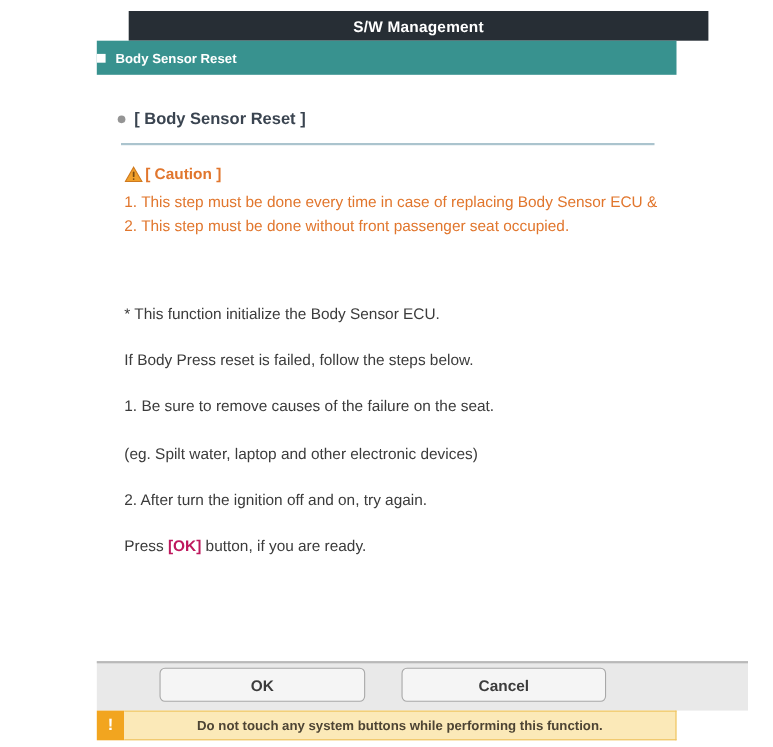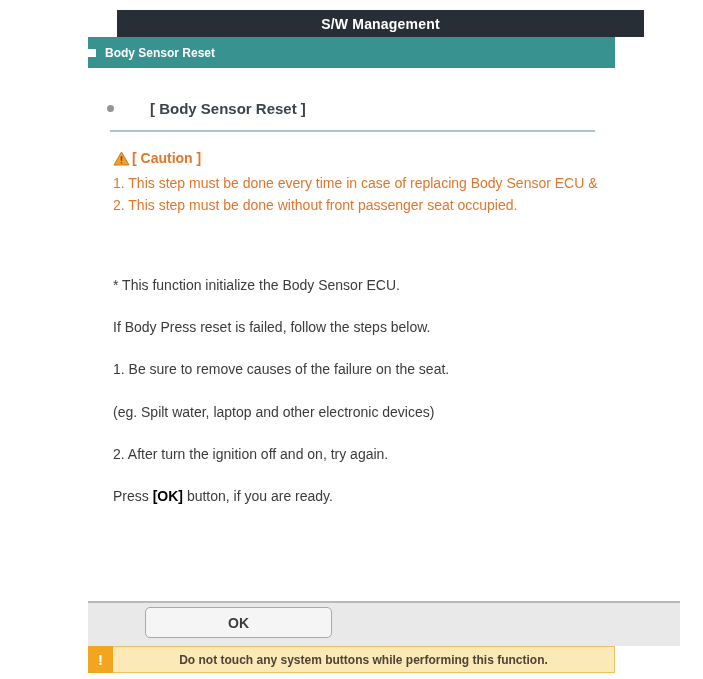--- a/index.html
+++ b/index.html
@@ -13,31 +13,31 @@
     display:flex;align-items:center;justify-content:center;letter-spacing:.2px;margin-left:29px;
   }
   .subbar{
     position:absolute;left:88px;top:37px;width:527px;height:31px;
     background:#38928f;color:#ffffff;font-weight:bold;font-size:12px;
     display:flex;align-items:center;box-sizing:border-box;
   }
   .subbar .sq{width:8px;height:8px;background:#ffffff;margin-right:9px;flex:0 0 auto;}
   .section-title{
     position:absolute;left:107px;top:100px;display:flex;align-items:center;
-    font-weight:bold;font-size:15px;color:#3a4450;gap:28px;
+    font-weight:bold;font-size:15px;color:#3a4450;
   }
   .section-title .dot{width:7px;height:7px;border-radius:50%;background:#949494;margin-right:8px;flex:0 0 auto;}
   .rule{position:absolute;left:110px;top:130px;width:485px;height:2px;background:#abc4ce;}
   .caution{position:absolute;left:113px;top:150px;width:490px;color:#e1762d;font-size:14px;}
   .caution-title{display:flex;align-items:center;font-weight:bold;margin-bottom:6px;}
   .caution-title .tri{margin-right:2px;display:inline-flex;align-items:center;}
   .caution-line{line-height:22px;}
   .bline{position:absolute;left:113px;color:#3b3b3b;font-size:14px;line-height:18px;white-space:nowrap;}
   .b1{top:276px}.b2{top:318px}.b3{top:360px}.b4{top:403px}.b5{top:445px}.b6{top:487px}
-  .ok-hl{color:#000000;font-weight:bold;}
+  .ok-hl{color:#be185d;font-weight:bold;}
   .btnstrip{
     position:absolute;left:88px;top:601px;width:592px;height:45px;
     background:#e9e9e9;border-top:2px solid #b9b9b9;box-sizing:border-box;
   }
   .btn{
     position:absolute;top:4px;height:31px;background:#f5f5f5;border:1px solid #a8a8a8;
     border-radius:5px;font-weight:bold;font-size:14px;color:#3c3c3c;
     display:flex;align-items:center;justify-content:center;box-sizing:border-box;cursor:pointer;
   }
   .btn-ok{left:57px;width:187px;}
@@ -95,20 +95,23 @@
   <div class="bline b4">(eg. Spilt water, laptop and other electronic devices)</div>
   <div class="bline b5">2. After turn the ignition off and on, try again.</div>
   <div class="bline b6">
     <span>Press </span><span class="ok-hl">[OK]</span><span> button, if you are ready.</span>
   </div>
 
   <div class="btnstrip">
     <div class="btn btn-ok">
       <span>OK</span>
     </div>
+    <div class="btn btn-cancel">
+      <span>Cancel</span>
+    </div>
   </div>
 
   <div class="footer">
     <div class="alert">!</div>
     <div class="msg">Do not touch any system buttons while performing this function.</div>
   </div>
 
 </div>
 
 </body></html>

